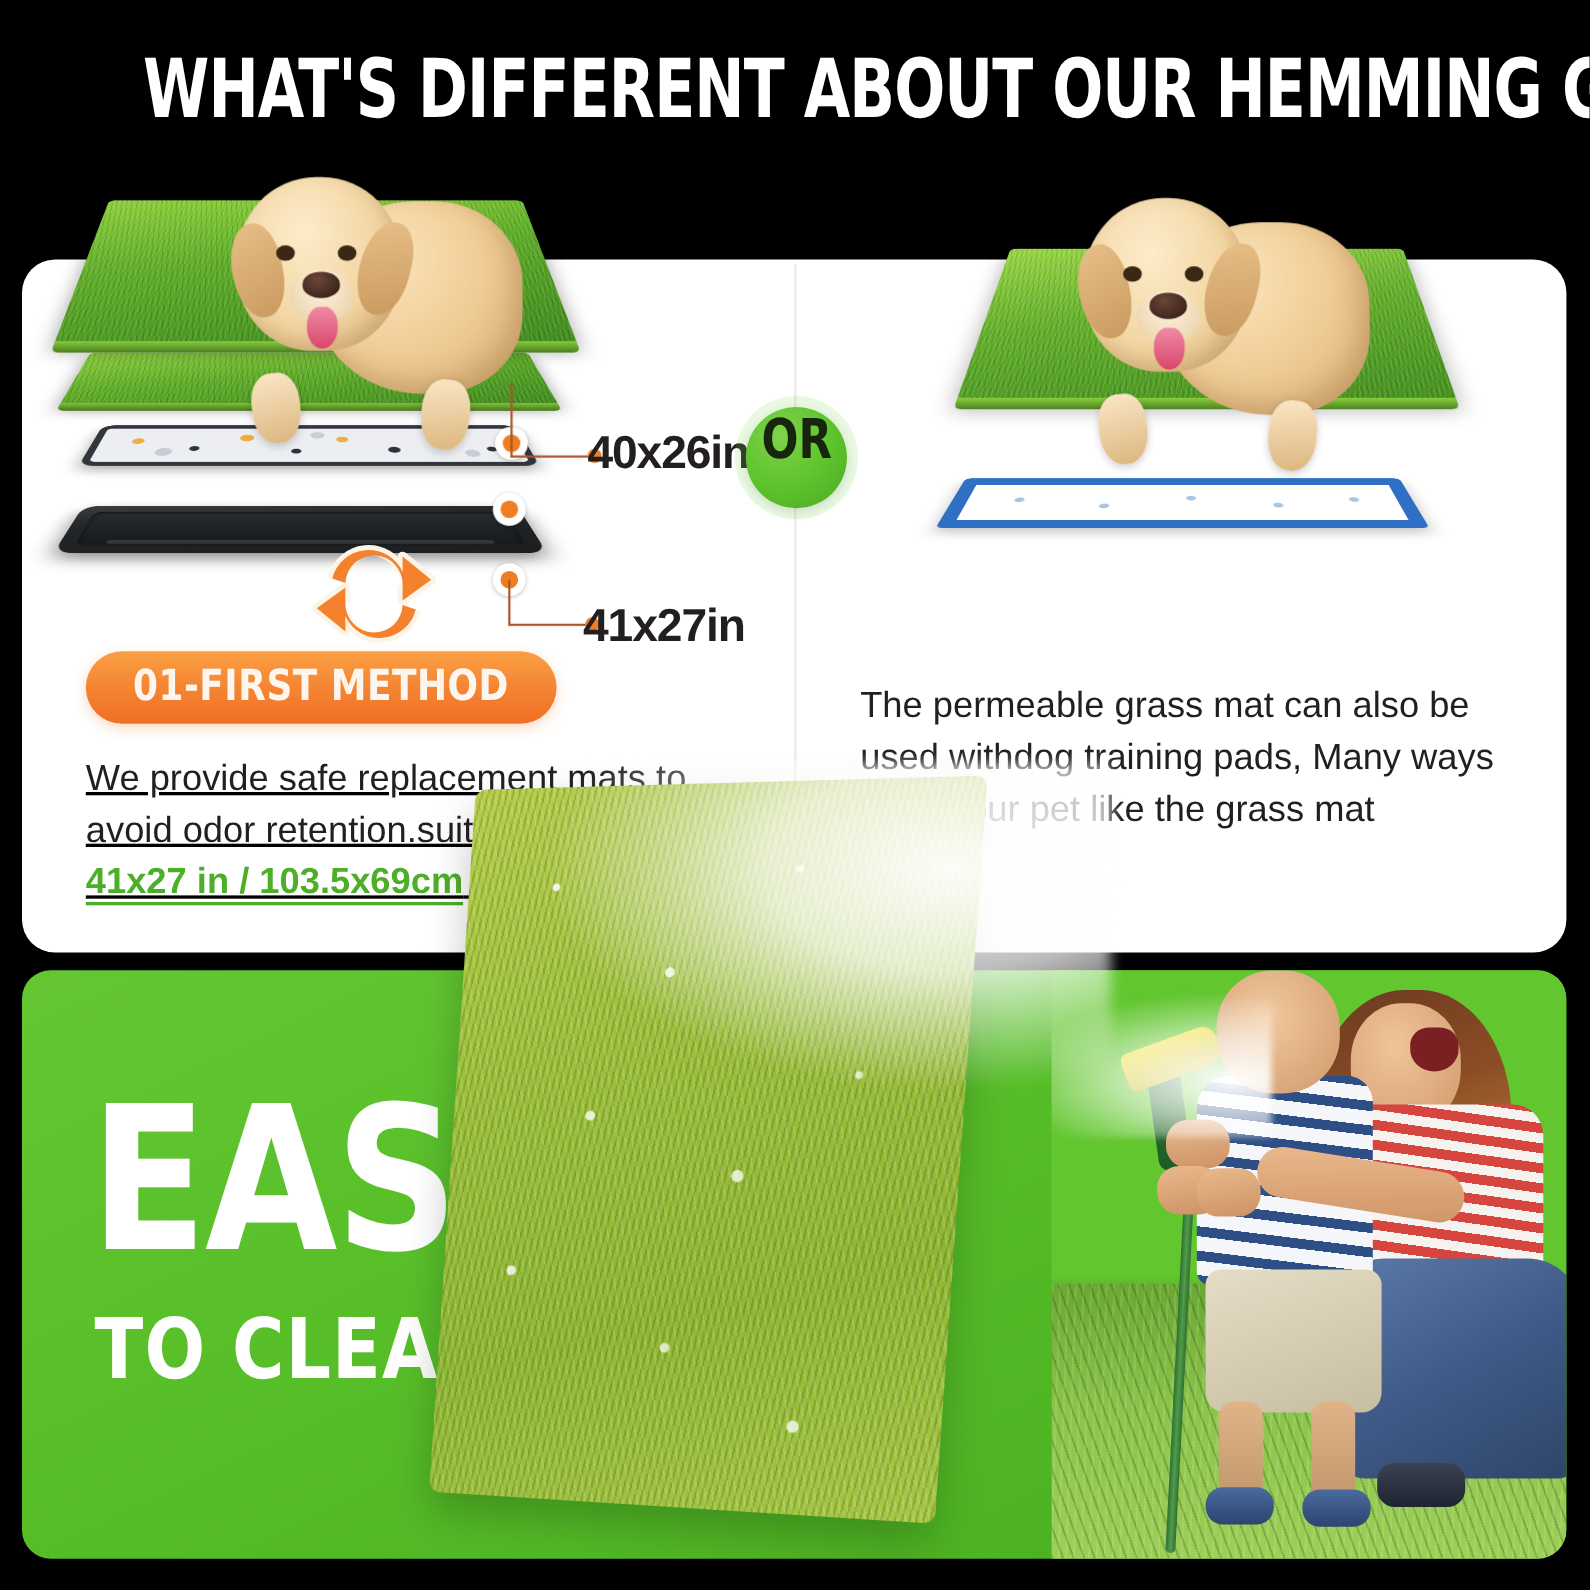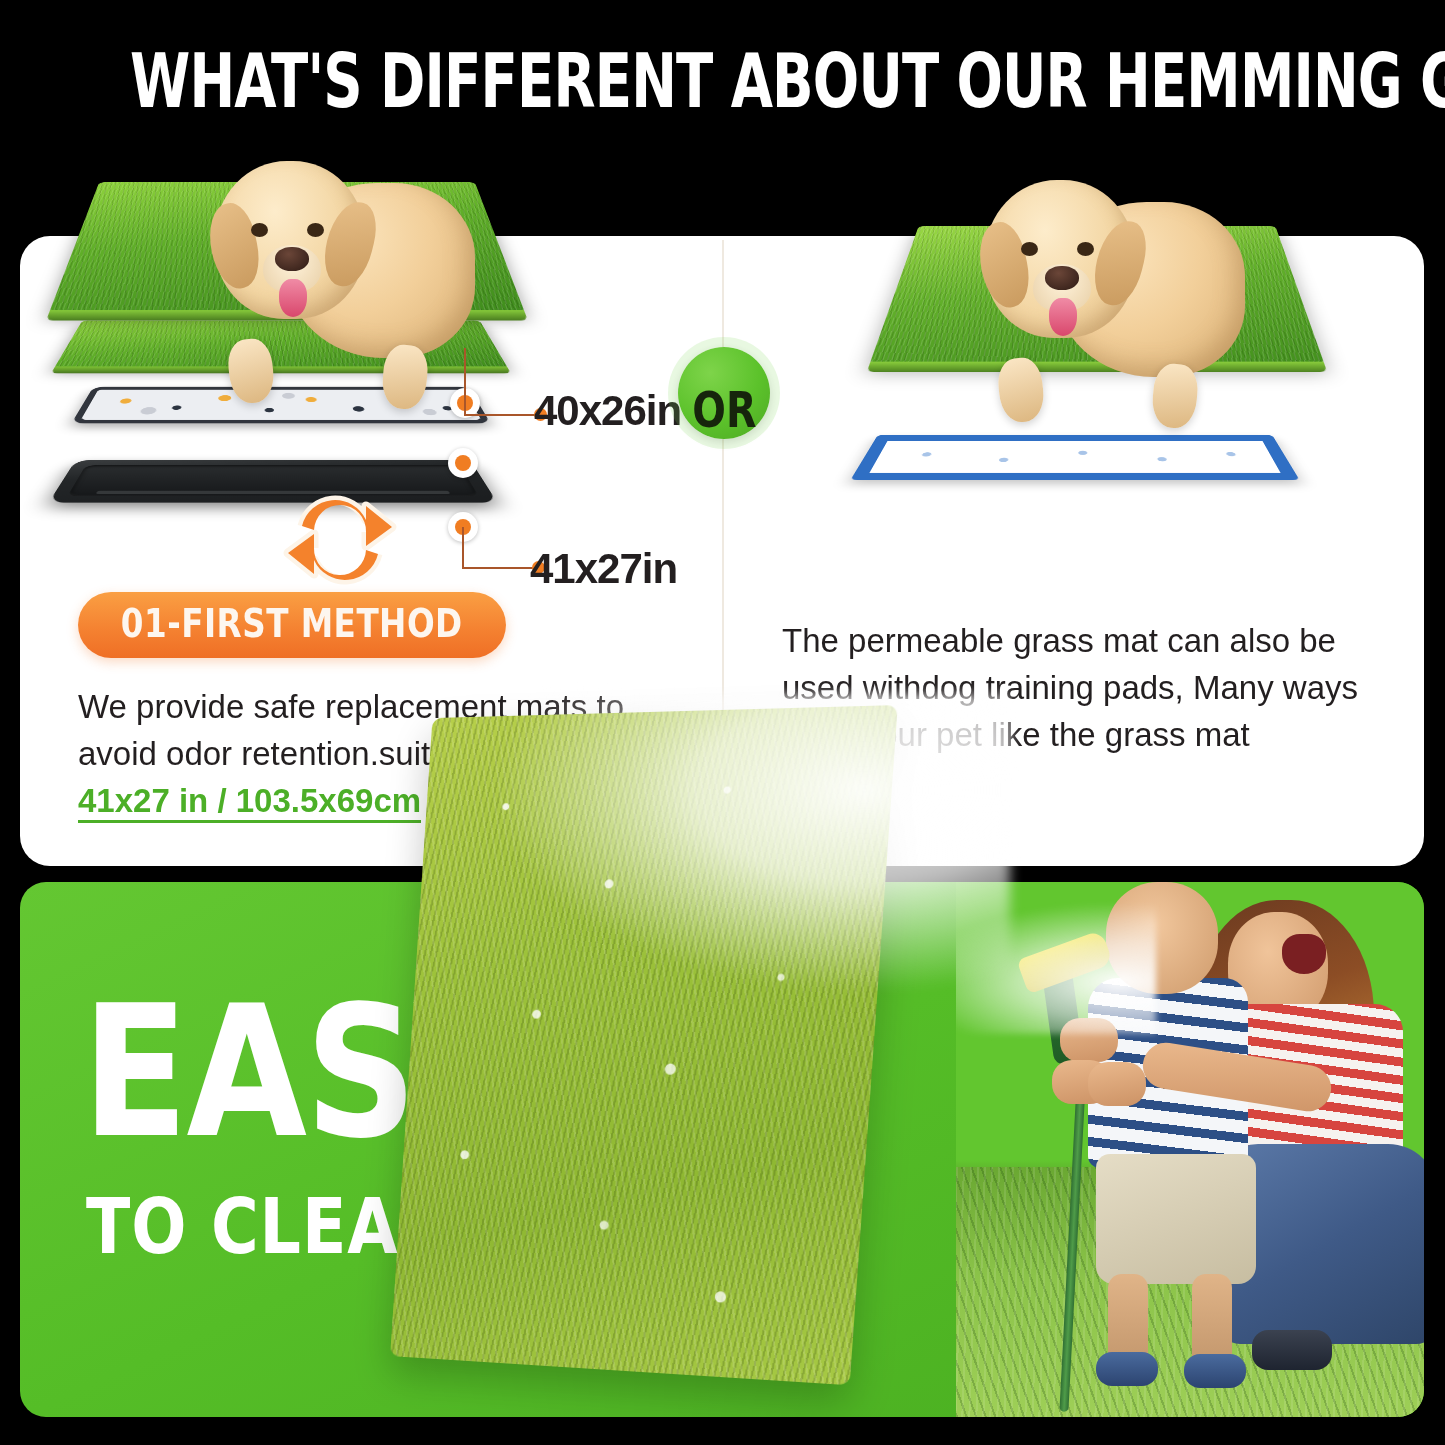--- a/index.html
+++ b/index.html
@@ -189,26 +189,26 @@
   }
   .dim-label {
     position:absolute; z-index:10;
     font-family:"Liberation Sans", sans-serif;
     font-weight:bold; font-size:42px; color:#231f20; white-space:nowrap;
     letter-spacing:-1px;
   }
 
   
   .or-badge {
-    position:absolute; left:678px; top:347px; width:92px; height:92px;
+    position:absolute; left:678px; top:370px; width:92px; height:92px;
     border-radius:50%;
     background:radial-gradient(circle at 35% 28%, #7ed44a 0%, #5cc22b 55%, #4da823 100%);
     box-shadow:0 0 0 10px rgba(130,215,90,.18), 0 3px 10px rgba(0,0,0,.15);
     z-index:12;
-    display:flex; align-items:flex-end; justify-content:center;
+    display:flex; align-items:flex-start; justify-content:center;
   }
   .or-text {
     font-family:"Liberation Sans Narrow","DejaVu Sans Condensed","Liberation Sans",sans-serif;
     font-weight:bold; font-size:50px; color:#16250c; letter-spacing:0px;
     transform:scaleX(.88);
   }
 
   
   .right-photo { position:absolute; left:845px; top:140px; width:480px; height:400px; }
   .train-pad {
@@ -503,21 +503,21 @@
       <div class="eye r"></div>
       <div class="muzzle"></div>
       <div class="nose"></div>
       <div class="tongue"></div>
     </div>
     <div class="paw l"></div>
     <div class="paw r"></div>
   </div>
 </div>
 
-<div class="method" style="left:78px; top:592px; width:575px;">
+<div class="method" style="left:78px; top:592px; width:575px;text-decoration:underline;">
   <div class="badge">
     <span>01-FIRST METHOD</span>
   </div>
   <div class="method-text">
     <span>We provide safe replacement mats to avoid odor retention.suitable for size </span><span class="hl">41x27 in / 103.5x69cm</span><span> Pet Potty</span>
   </div>
 </div>
 
 <div class="method" style="left:782px; top:592px; width:600px;">
   <div class="method-text">The permeable grass mat can also be used withdog training pads,  Many ways to let your pet like the grass mat</div>

